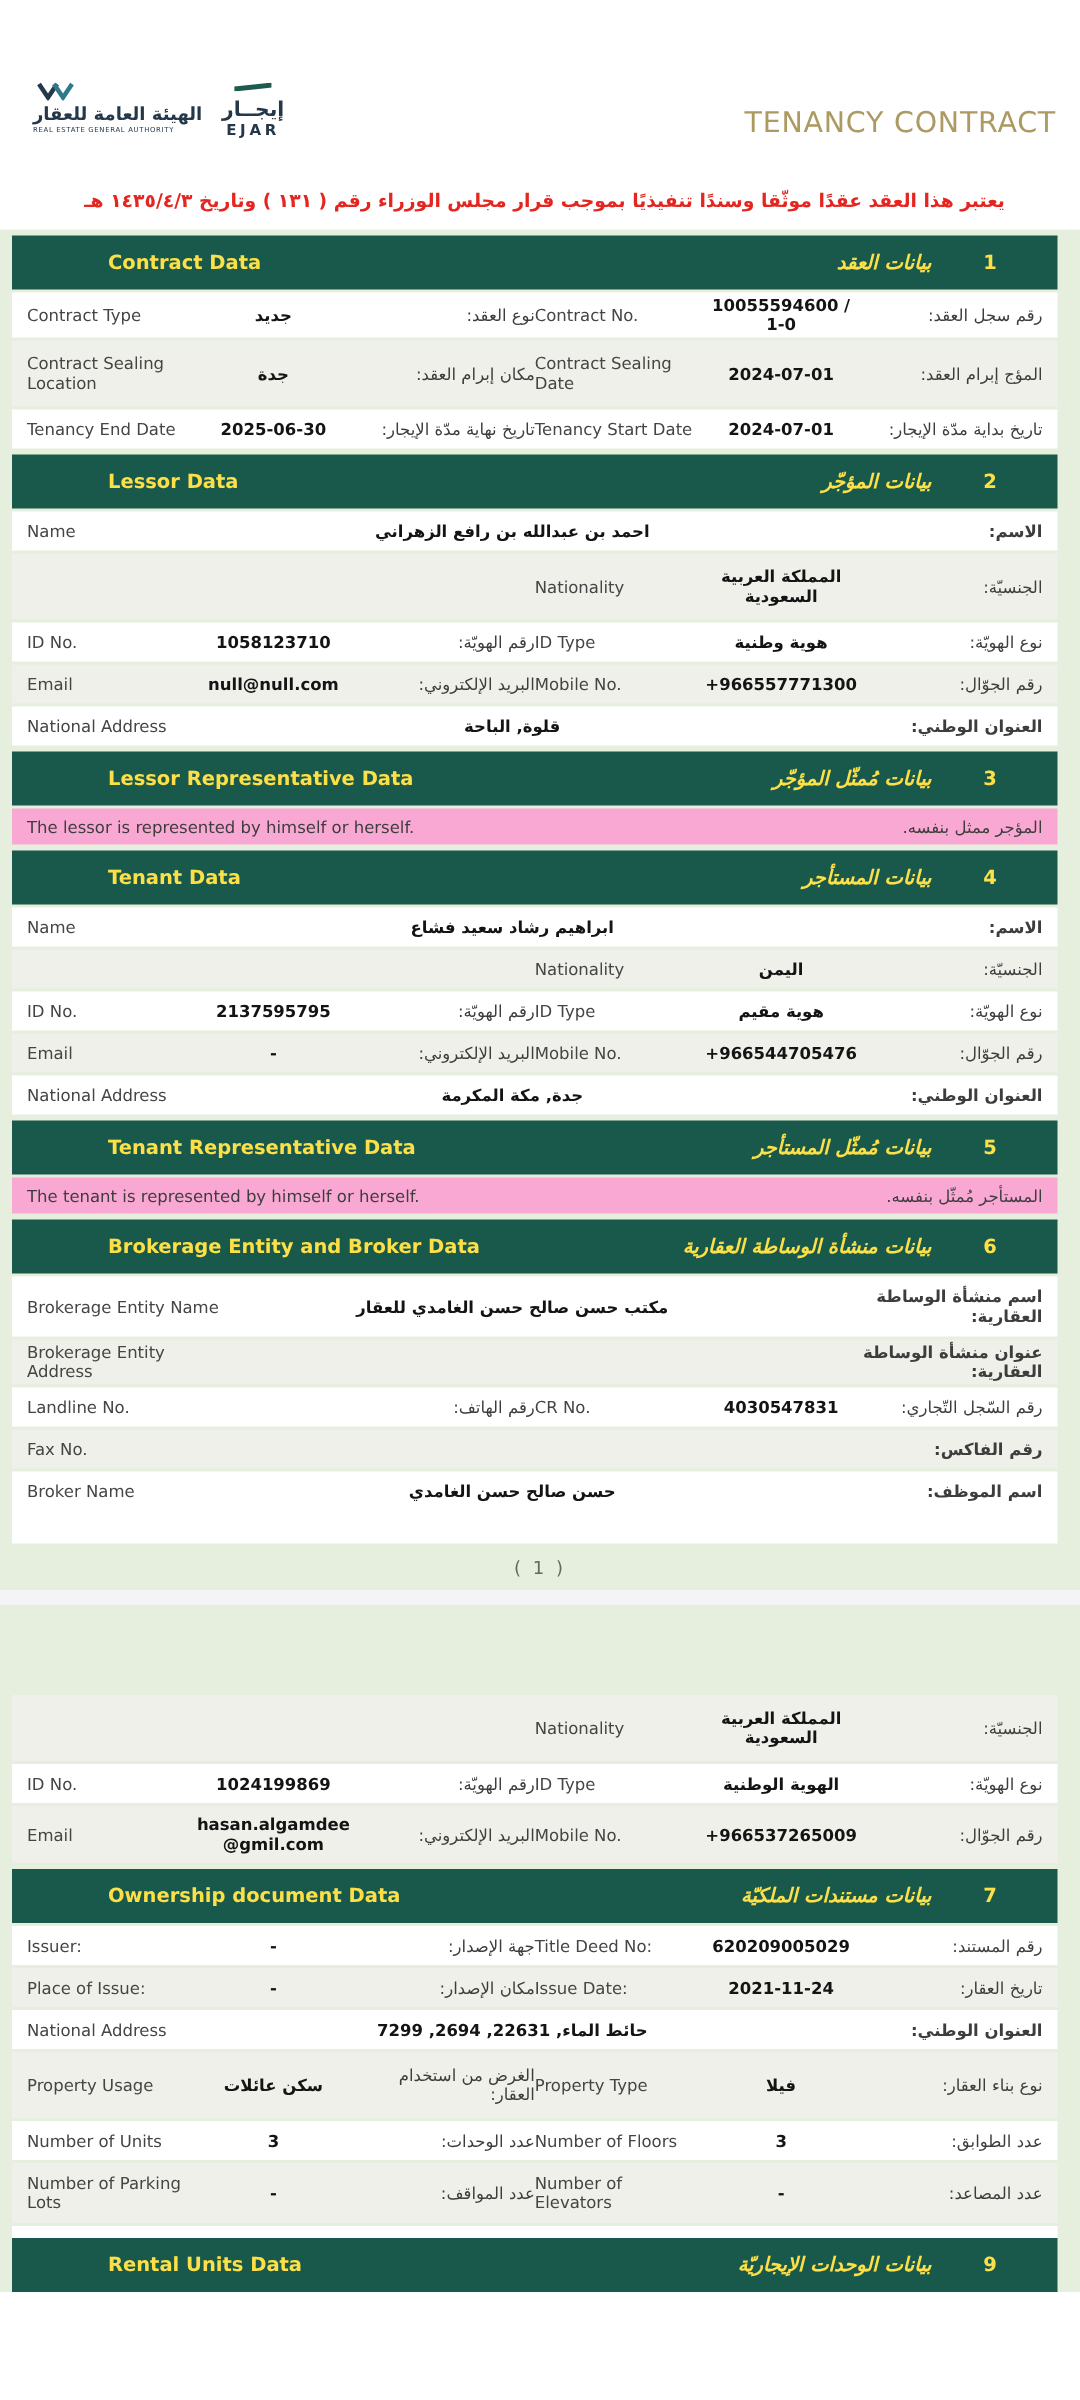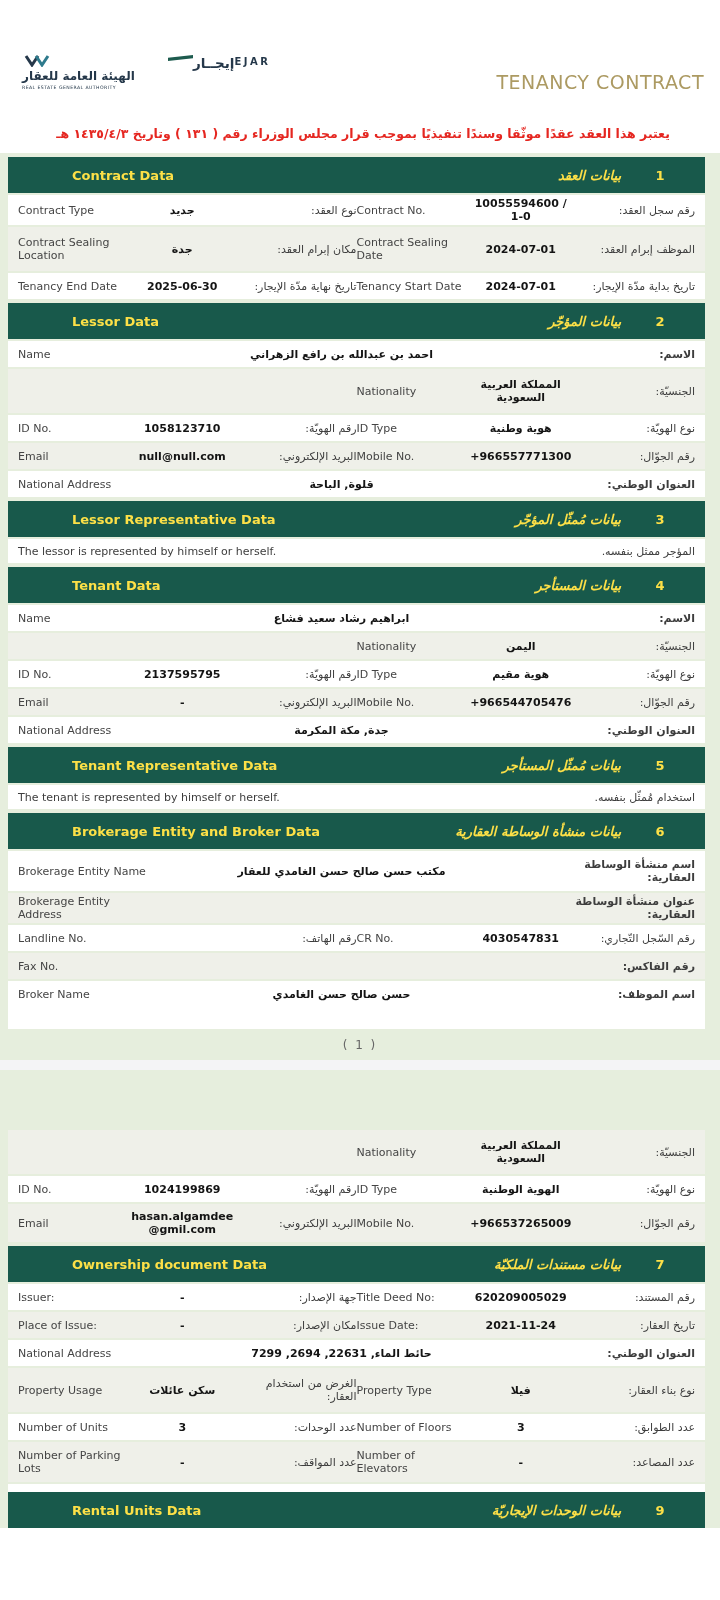--- a/index.html
+++ b/index.html
@@ -13,21 +13,21 @@
   .p2 { height:530px; background:#E6EEDD; display:flex; flex-direction:column; overflow:hidden; }
 
   
   .doc-header { background:#fff; padding:14px 16px 12px 22px; }
   .logos-row { display:flex; justify-content:space-between; align-items:flex-start; min-height:58px; }
   .logo-group { display:flex; gap:22px; align-items:flex-start; }
   .rega { display:flex; flex-direction:column; align-items:flex-start; width:104px; }
   .rega-mark { height:13px; }
   .rega-ar { font-size:12px; font-weight:bold; color:#25384A; margin-top:2px; direction:rtl; white-space:nowrap; }
   .rega-en { font-size:4.6px; color:#25384A; letter-spacing:.45px; margin-top:2px; white-space:nowrap; }
-  .ejar { display:flex; flex-direction:row; align-items:flex-start; padding-top:1px;margin-left:20px; }
+  .ejar { display:flex; flex-direction:column; align-items:center; padding-top:1px; }
   .ejar-flag { width:25px; height:6px; background:#1D5B4E;
                clip-path:polygon(0 45%,100% 0,100% 55%,0 100%); margin-bottom:4px; }
   .ejar-ar { font-size:13.5px; font-weight:bold; color:#25384A; direction:rtl; }
   .ejar-en { font-size:10px; font-weight:bold; color:#25384A; letter-spacing:2.5px; margin-top:1px; }
   .doc-title { color:#AC9A62; font-size:19px; letter-spacing:.5px; padding-top:17px; white-space:nowrap; }
   .banner { text-align:center; color:#E52620; font-weight:bold; font-size:12.5px;
             margin-top:14px; direction:rtl; }
 
   
   .content { margin:0 15px 0 8px; }
@@ -44,21 +44,21 @@
   .vtop { min-height:48px; align-items:flex-start; padding-top:7px; }
   .half { flex:1 1 50%; display:flex; align-items:center; min-width:0; }
   .ar { flex:0 0 118px; color:#3D3D3D; text-align:right; direction:rtl; }
   .val { flex:1 1 auto; text-align:center; font-weight:bold; color:#141414; padding:0 4px;
          min-width:0; overflow-wrap:anywhere; direction:rtl; }
   .val.ltr { direction:ltr; unicode-bidi:isolate; }
   .en { flex:0 0 108px; color:#454545; direction:ltr; unicode-bidi:isolate; text-align:left; }
   .row.full .ar { flex-basis:160px;font-weight:bold; }
   .row.full .en { flex-basis:130px; }
 
-  .note-row { background:#ffffff; min-height:24px; margin-top:2px; display:flex;
+  .note-row { background:#f9a8d4; min-height:24px; margin-top:2px; display:flex;
               justify-content:space-between; align-items:center; padding:2px 10px;
               font-size:11px; color:#3D3D3D; }
   .note-en { direction:ltr; }
   .note-ar { direction:rtl; }
 
   .page-footer { flex:1 1 auto; display:flex; align-items:center; justify-content:center;
                  color:#666; font-size:12px; letter-spacing:2px; }
   .spacer2 { height:58px; }
   .white-strip { background:#fff; height:8px; margin:2px 15px 0 8px; }
   .bottom-white { background:#fff; flex:1 1 auto; }
@@ -106,21 +106,21 @@
         <span class="en">Contract No.</span>
       </div>
       <div class="half">
         <span class="ar">نوع العقد:</span>
         <span class="val">جديد</span>
         <span class="en">Contract Type</span>
       </div>
     </div>
     <div class="row alt h44">
       <div class="half">
-        <span class="ar">الموظف إبرام العقد:</span>
+        <span class="ar">المؤج إبرام العقد:</span>
         <span class="val ltr">2024-07-01</span>
         <span class="en">Contract Sealing Date</span>
       </div>
       <div class="half">
         <span class="ar">مكان إبرام العقد:</span>
         <span class="val">جدة</span>
         <span class="en">Contract Sealing Location</span>
       </div>
     </div>
     <div class="row">
@@ -242,21 +242,21 @@
       <span class="en">National Address</span>
     </div>
 
     <div class="sec-bar">
       <span class="sec-en">Tenant Representative Data</span>
       <span class="sec-ar">بيانات مُمثّل المستأجر</span>
       <span class="sec-num">5</span>
     </div>
     <div class="note-row">
       <span class="note-en">The tenant is represented by himself or herself.</span>
-      <span class="note-ar">استخدام مُمثّل بنفسه.</span>
+      <span class="note-ar">المستأجر مُمثّل بنفسه.</span>
     </div>
 
     <div class="sec-bar">
       <span class="sec-en">Brokerage Entity and Broker Data</span>
       <span class="sec-ar">بيانات منشأة الوساطة العقارية</span>
       <span class="sec-num">6</span>
     </div>
     <div class="row full h40">
       <span class="ar">اسم منشأة الوساطة العقارية:</span>
       <span class="val">مكتب حسن صالح حسن الغامدي للعقار</span>

